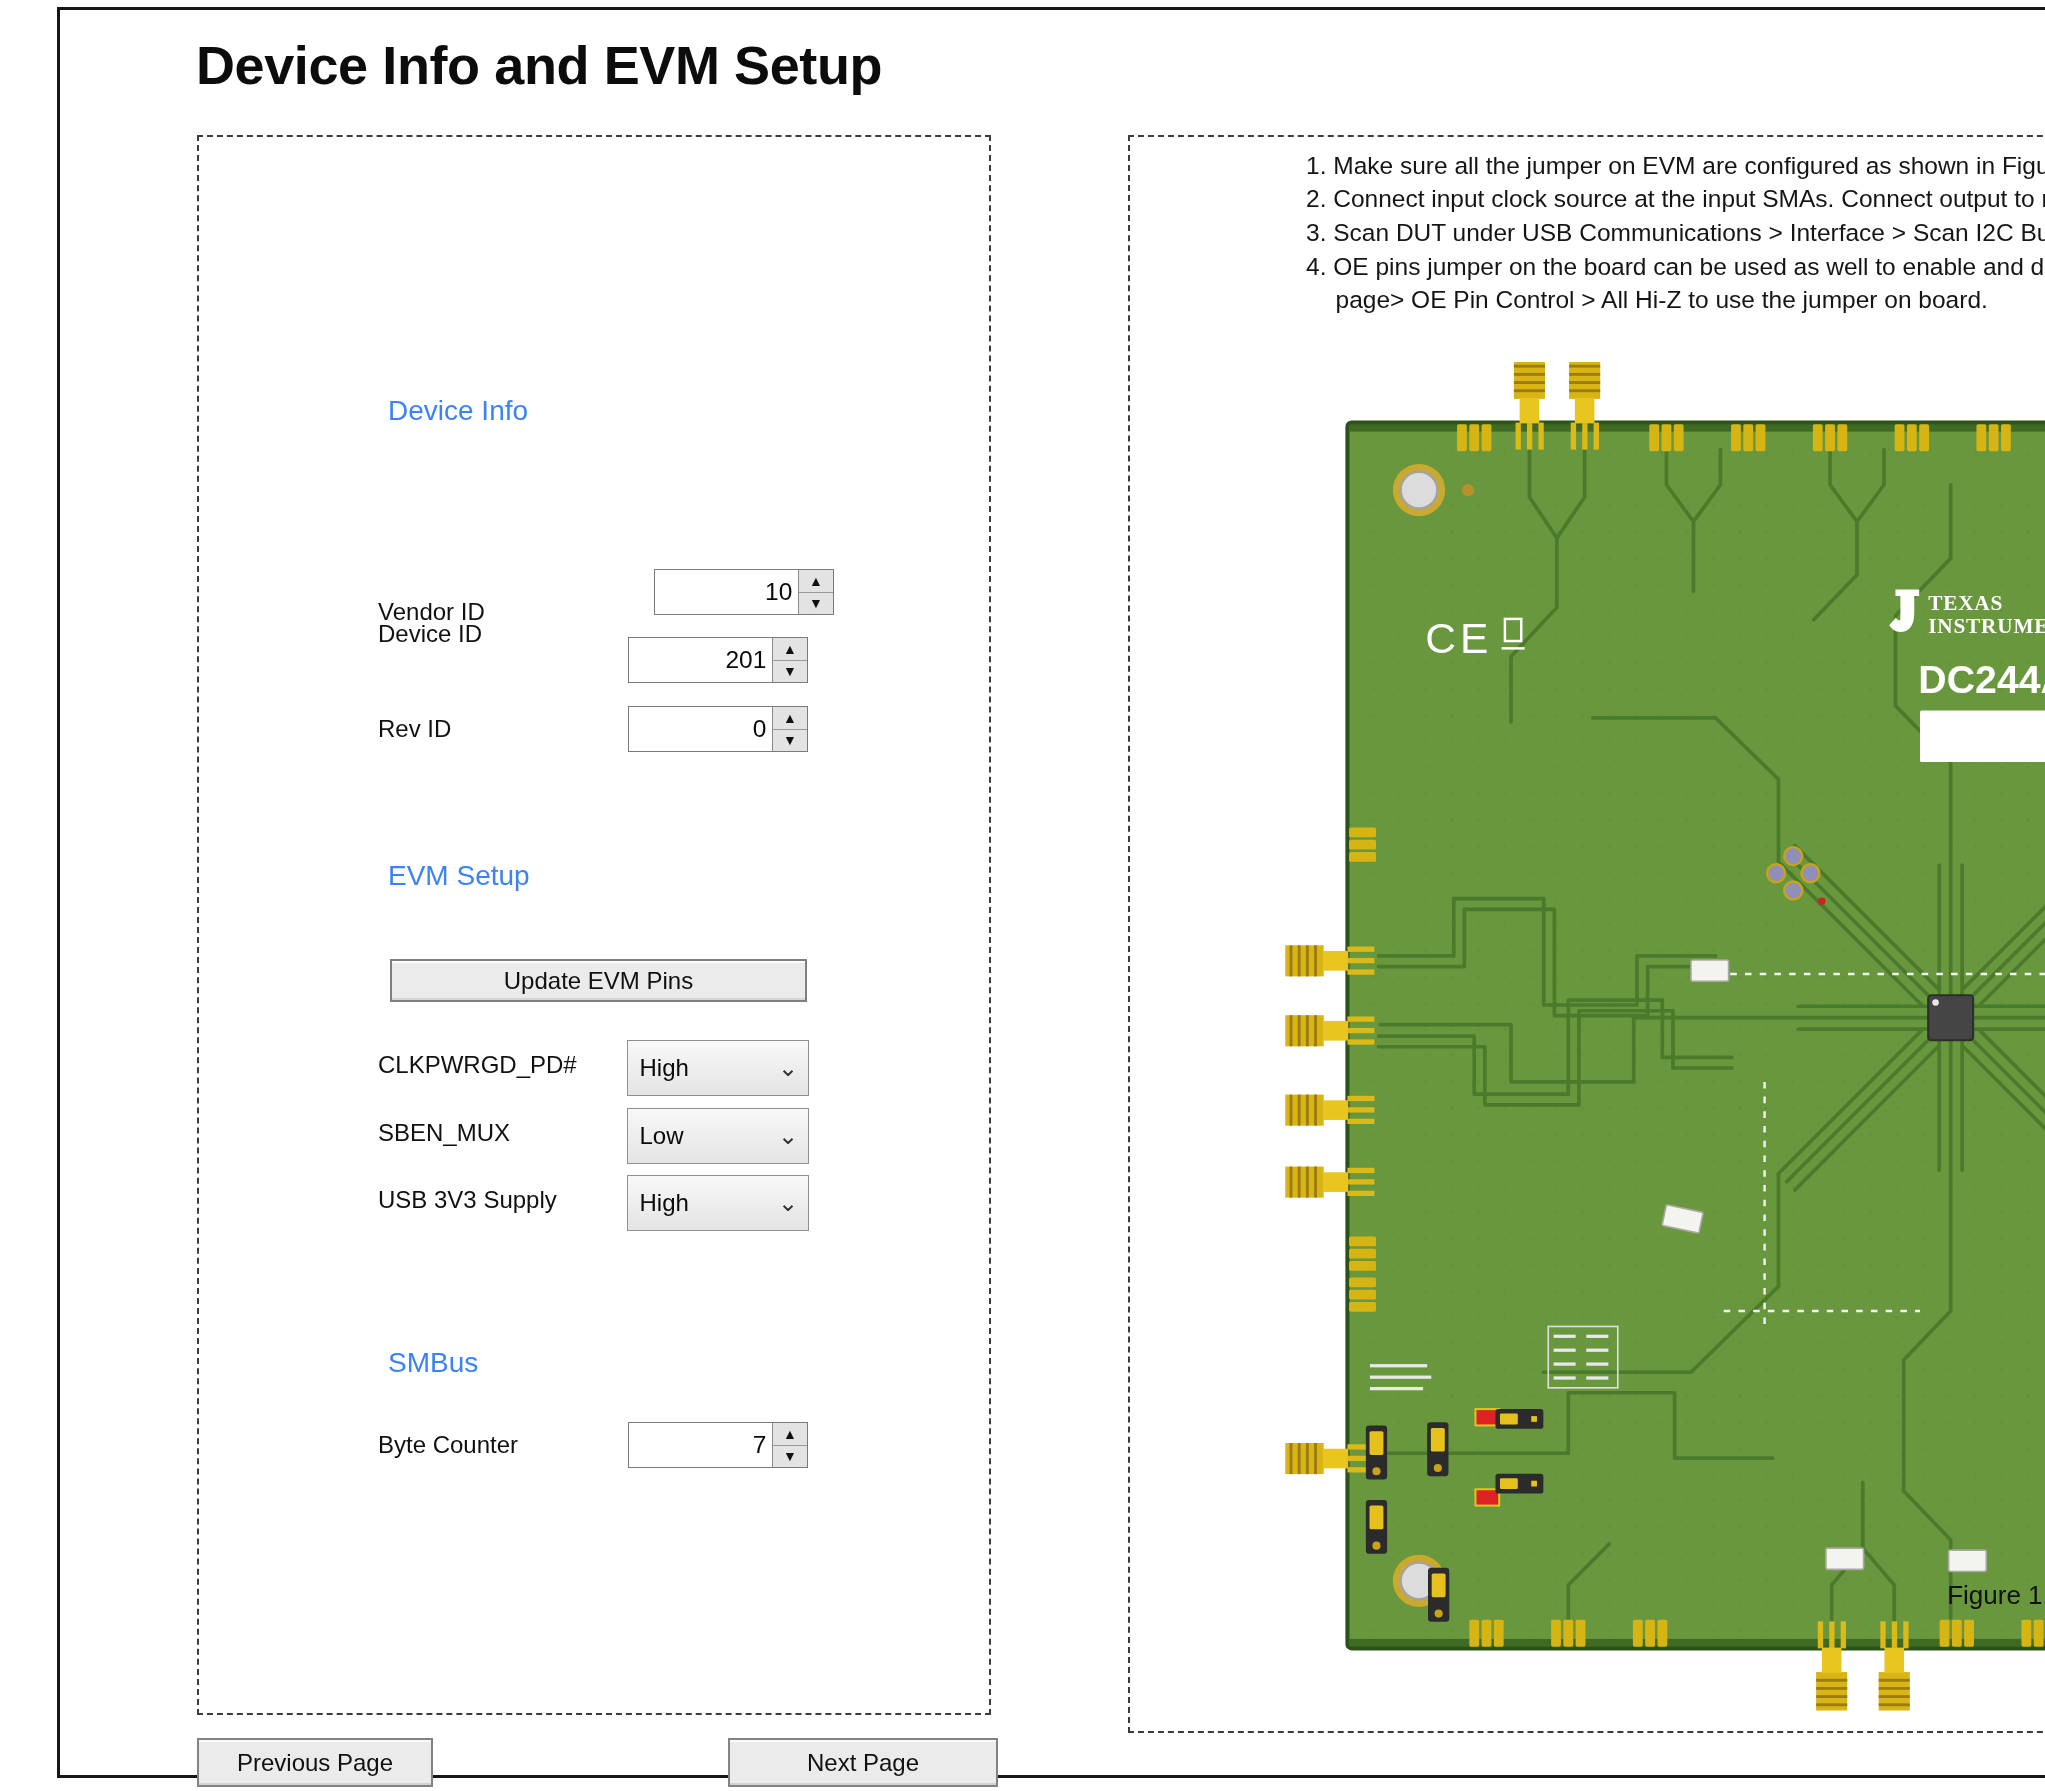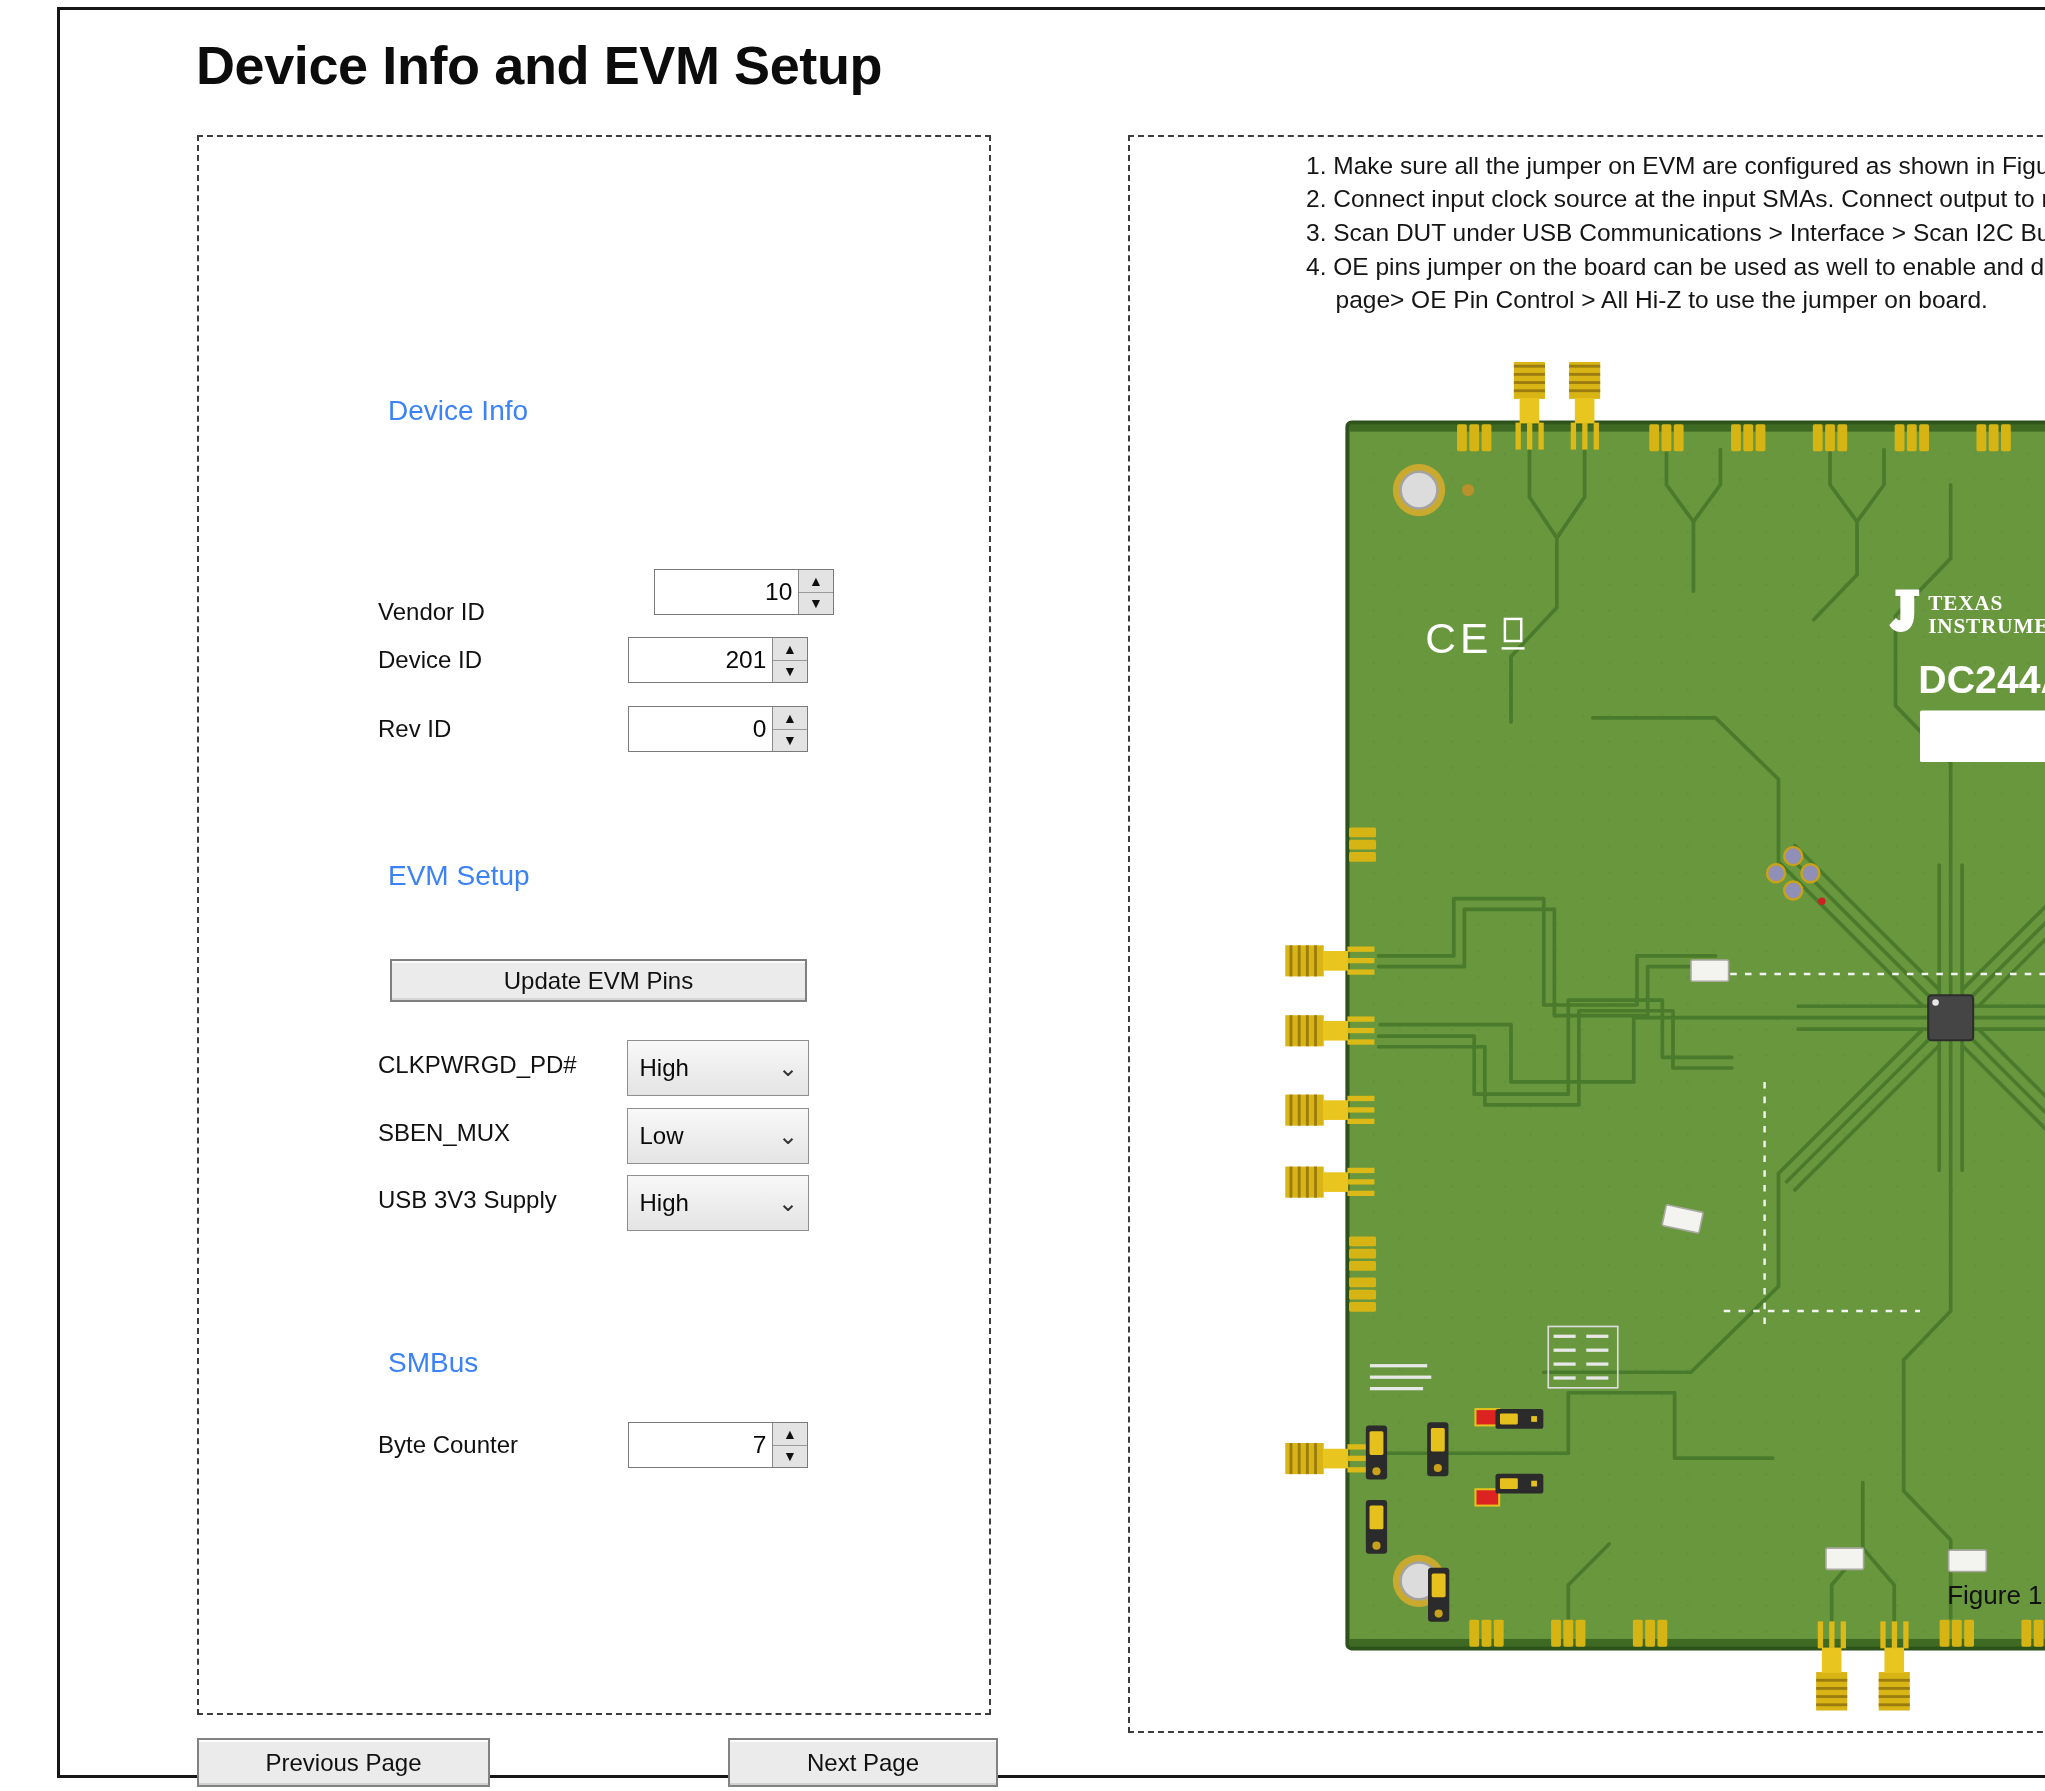--- a/index.html
+++ b/index.html
@@ -56,21 +56,21 @@
     <div class="spinbtns">
       <div class="sb up">
           <span>▲</span>
         </div>
       <div class="sb">
           <span>▼</span>
         </div>
     </div>
   </div>
 
-  <div class="row-label" style="top:500px; height:46px;">Device ID</div>
+  <div class="row-label" style="top:474px; height:46px;">Device ID</div>
   <div class="spinbox" style="top:500px;">
     <span class="spinval">201</span>
     <div class="spinbtns">
       <div class="sb up">
           <span>▲</span>
         </div>
       <div class="sb">
           <span>▼</span>
         </div>
     </div>
@@ -122,21 +122,21 @@
       <div class="sb up">
           <span>▲</span>
         </div>
       <div class="sb">
           <span>▼</span>
         </div>
     </div>
   </div>
 </div>
 
-<div class="nav-button" style="left:197px; width:293px;">
+<div class="nav-button" style="left:197px; width:236px;">
   <span>Previous Page</span>
 </div>
 <div class="nav-button" style="left:728px; width:270px;">
   <span>Next Page</span>
 </div>
 
 <div class="right-panel">
 
   <ol class="instructions">
     <li>1. Make sure all the jumper on EVM are configured as shown in Figure 1.</li>

